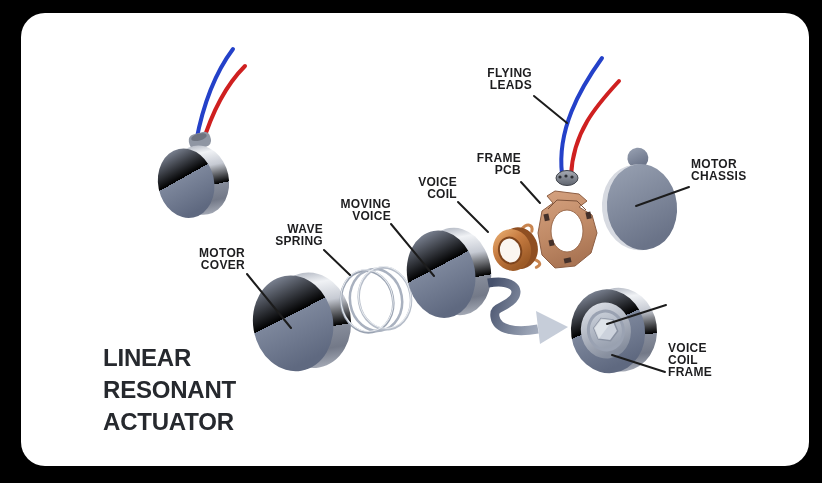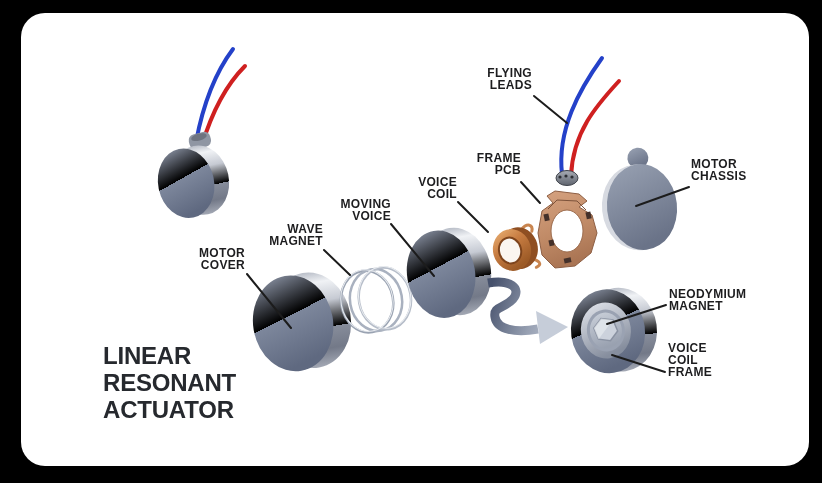--- a/index.html
+++ b/index.html
@@ -14,21 +14,21 @@
     background:var(--card,#ffffff);border-radius:24px;
   }
   svg.diagram{position:absolute;left:0;top:0;}
   .part-label{
     position:absolute;font-weight:700;font-size:12px;line-height:12px;
     letter-spacing:.3px;color:var(--label-text,#1d1d1f);white-space:pre-line;
   }
   .align-right{text-align:right;}
   .main-title{
     position:absolute;left:97px;top:342px;font-weight:700;font-size:24px;
-    line-height:27px;letter-spacing:-.2px;color:var(--title-text,#26292e);
+    line-height:32px;letter-spacing:-.2px;color:var(--title-text,#26292e);
     white-space:pre-line;
   }
   .leader{stroke:var(--leader-line,#1c1c1c);stroke-width:2;stroke-linecap:round;}
   .wireb{stroke:var(--wire-blue,#2441c9);stroke-width:4;fill:none;stroke-linecap:round;}
   .wirer{stroke:var(--wire-red,#cf2020);stroke-width:4;fill:none;stroke-linecap:round;}
   .coil-terminal{stroke:var(--copper,#c9854f);stroke-width:3;fill:none;stroke-linecap:round;}
 </style>
 </head>
 <body>
 
@@ -183,25 +183,23 @@
 LEADS</div>
   <div class="part-label align-right" style="right:307px;top:152px">FRAME
 PCB</div>
   <div class="part-label" style="left:685px;top:158px">MOTOR
 CHASSIS</div>
   <div class="part-label align-right" style="right:371px;top:176px">VOICE
 COIL</div>
   <div class="part-label align-right" style="right:437px;top:198px">MOVING
 VOICE</div>
   <div class="part-label align-right" style="right:505px;top:223px">WAVE
-MAGNET</div>
+SPRING</div>
   <div class="part-label align-right" style="right:583px;top:247px">MOTOR
 COVER</div>
-  <div class="part-label" style="left:663px;top:288px">NEODYMIUM
-MAGNET</div>
   <div class="part-label" style="left:662px;top:342px">VOICE
 COIL
 FRAME</div>
 
   <div class="main-title">LINEAR
 RESONANT
 ACTUATOR</div>
 </div>
 
 </body></html>

